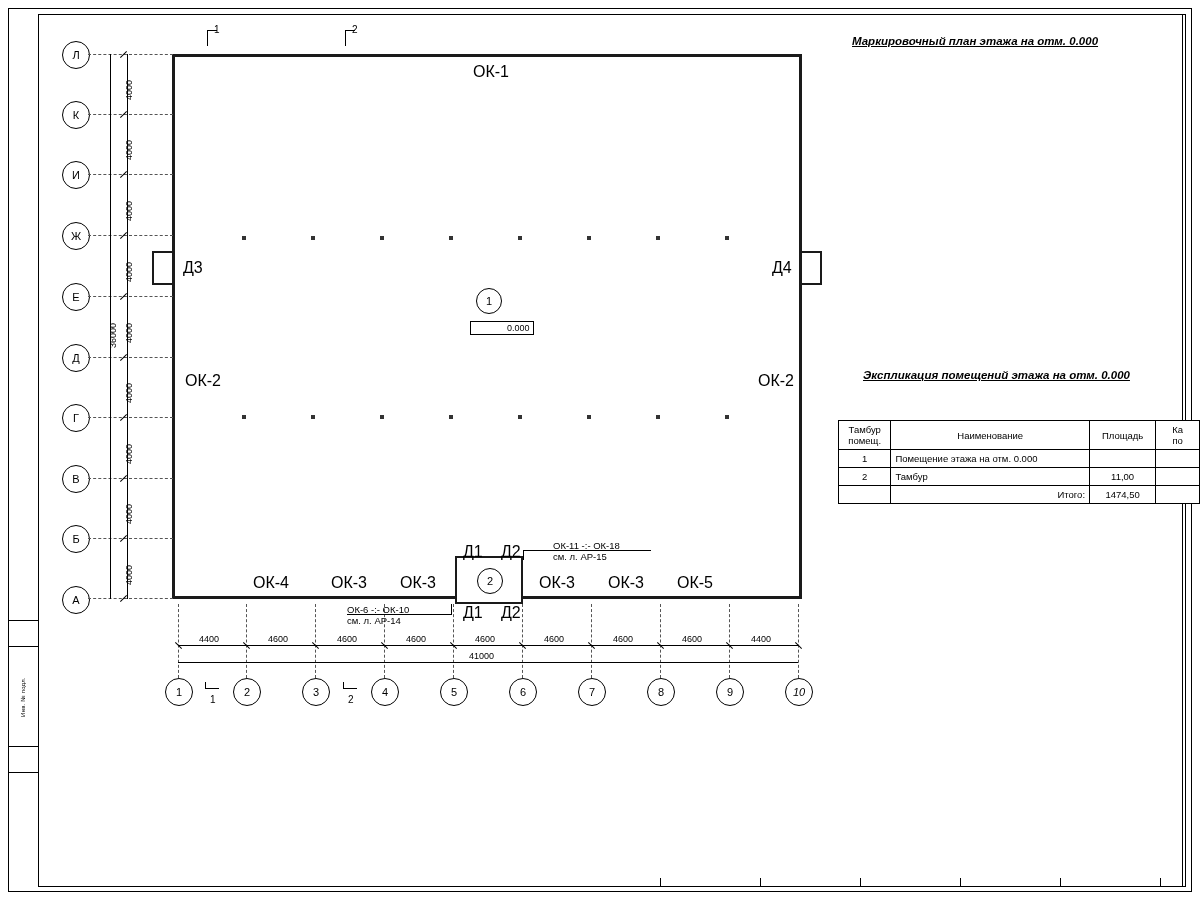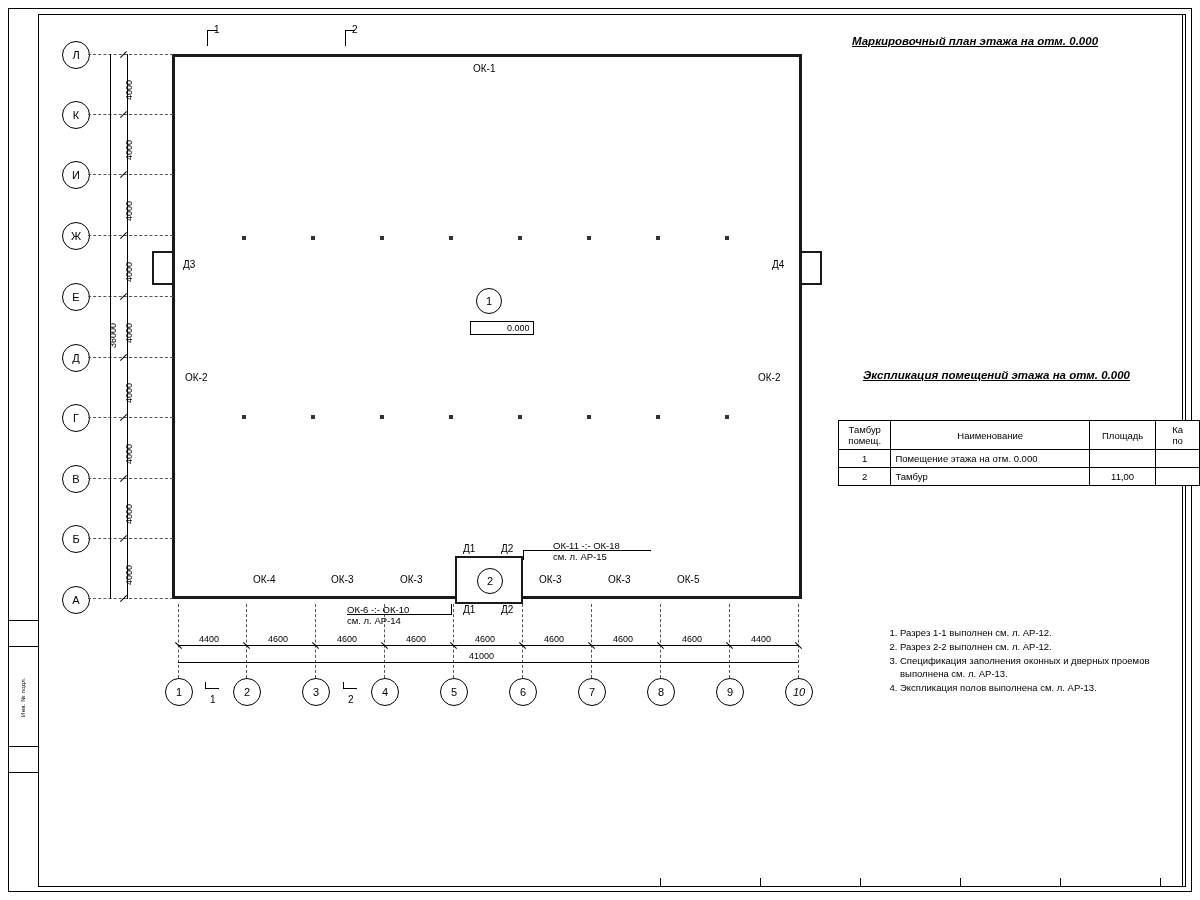--- a/index.html
+++ b/index.html
@@ -137,21 +137,21 @@
   }
   .dimtext-v {
     position: absolute;
     font-size: 9px;
     white-space: nowrap;
     transform-origin: 0 0;
     transform: rotate(-90deg);
   }
   .label {
     position: absolute;
-    font-size: 10px;
+    font-size: 16px;
     white-space: nowrap;
   }
   .col-dot {
     position: absolute;
     width: 4px; height: 4px;
     background: #333;
   }
   .room-num {
     position: absolute;
     width: 24px; height: 24px;
@@ -458,25 +458,23 @@
         <td class="c-name">Помещение этажа на отм. 0.000</td>
         <td class="c-area"></td>
         <td class="c-cnt"></td>
       </tr>
       <tr>
         <td class="c-num">2</td>
         <td class="c-name">Тамбур</td>
         <td class="c-area">11,00</td>
         <td class="c-cnt"></td>
       </tr>
+      <tr>
+        <td class="c-num"></td>
+        <td class="c-name" style="text-align:right;">Итого:</td>
+        <td class="c-area">1474,50</td>
+        <td class="c-cnt"></td>
+      </tr>
     </tbody>
   </table>
 
-  <div class="notes">
-    <ol>
-      <li>Разрез 1-1 выполнен см. л. АР-12.</li>
-      <li>Разрез 2-2 выполнен см. л. АР-12.</li>
-      <li>Спецификация заполнения оконных и дверных проемов выполнена см. л. АР-13.</li>
-      <li>Экспликация полов выполнена см. л. АР-13.</li>
-    </ol>
-  </div>
 
 </div>
 
 </body></html>

